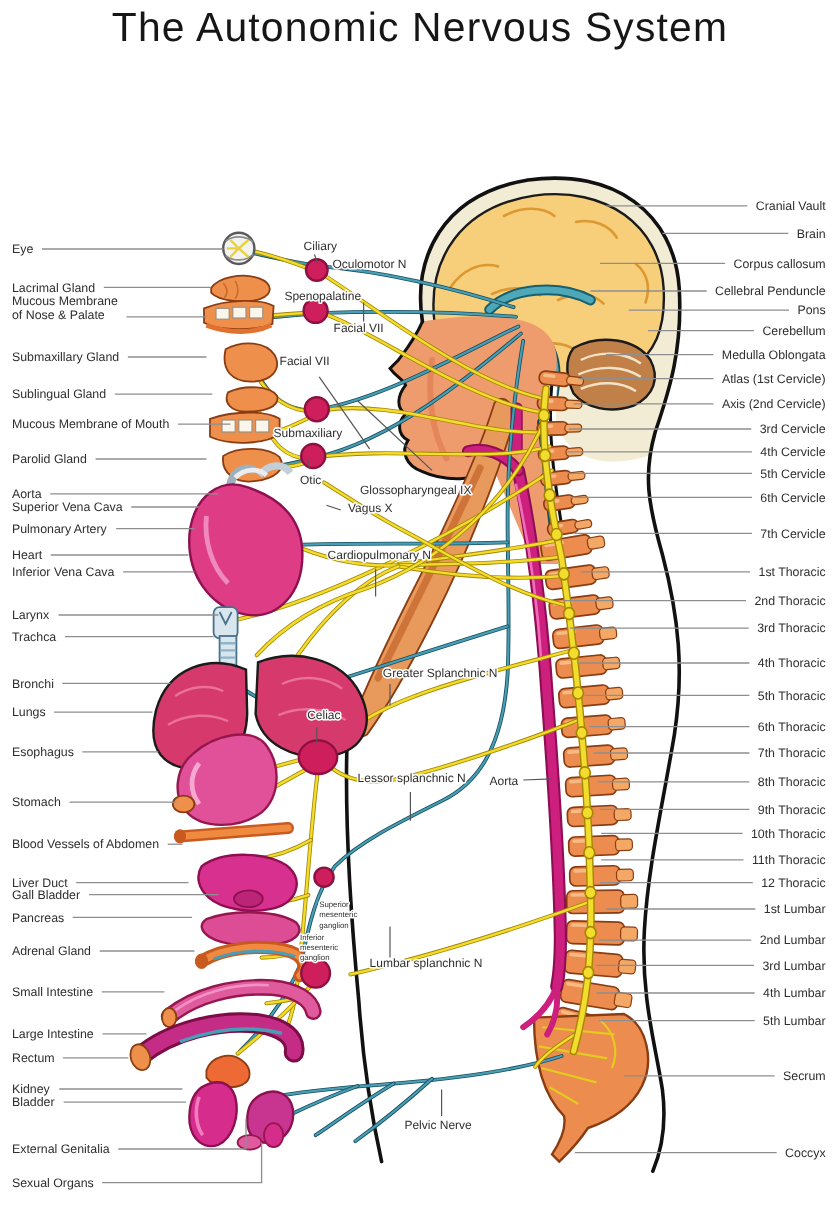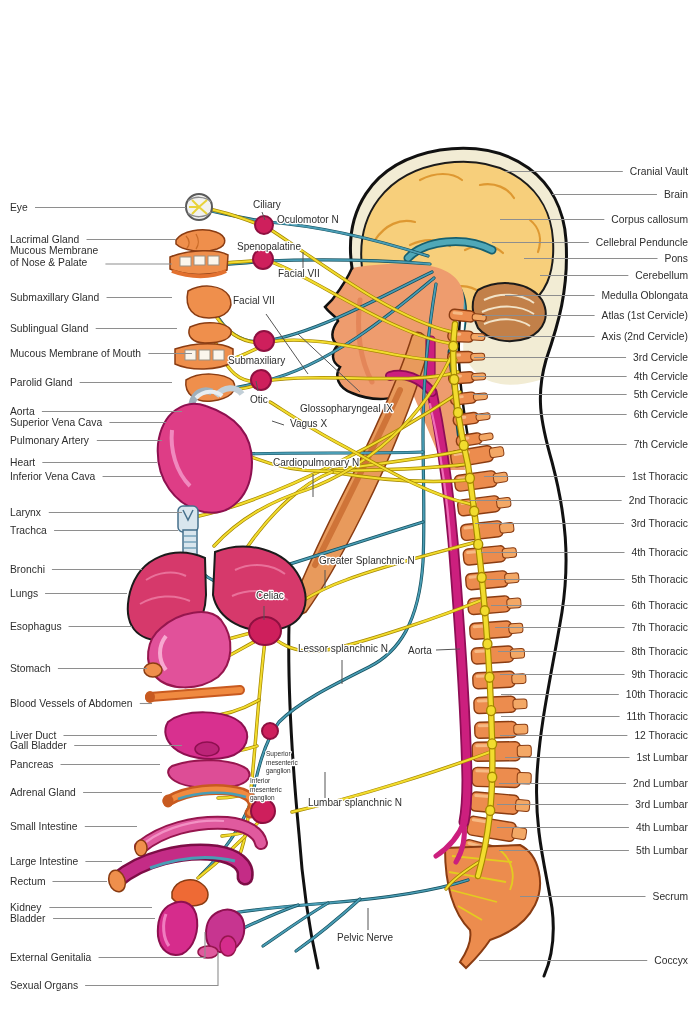--- a/index.html
+++ b/index.html
@@ -9,20 +9,21 @@
   h1.title{position:absolute;top:4px;left:0;width:100%;margin:0;text-align:center;
        font-size:34px;font-weight:200;letter-spacing:1px;color:#161616;
        font-family:"Liberation Sans",sans-serif;}
   svg{position:absolute;top:0;left:0;}
   text{font-family:"Liberation Sans",sans-serif;}
 </style>
 </head>
 <body>
 
 <div class="poster">
+  <h1 class="title">The Autonomic Nervous System</h1>
 
   <svg id="diagram" width="700" height="1017" viewBox="0 0 700 1017">
 
     <g id="g-head">
       <path d="M352,268 C344,215 368,162 440,150 C512,140 562,178 566,240 C569,290 558,325 546,360 L540,380 C500,392 468,382 460,340 C430,330 380,310 352,268 Z" fill="#F2ECD4" stroke="none"></path>
       <path d="M362,268 C356,215 385,172 445,163 C505,155 550,188 553,240 C555,275 545,295 525,308 C500,322 465,322 440,312 C410,302 370,295 362,268 Z" fill="#F7CF7B" stroke="#1B1B1B" stroke-width="2"></path>
       <g fill="none" stroke="#DE9831" stroke-width="2.2" stroke-linecap="round">
         <path d="M375,240 C385,225 400,218 415,222"></path>
         <path d="M420,180 C435,172 452,172 462,180"></path>
         <path d="M480,185 C495,182 508,188 514,198"></path>

